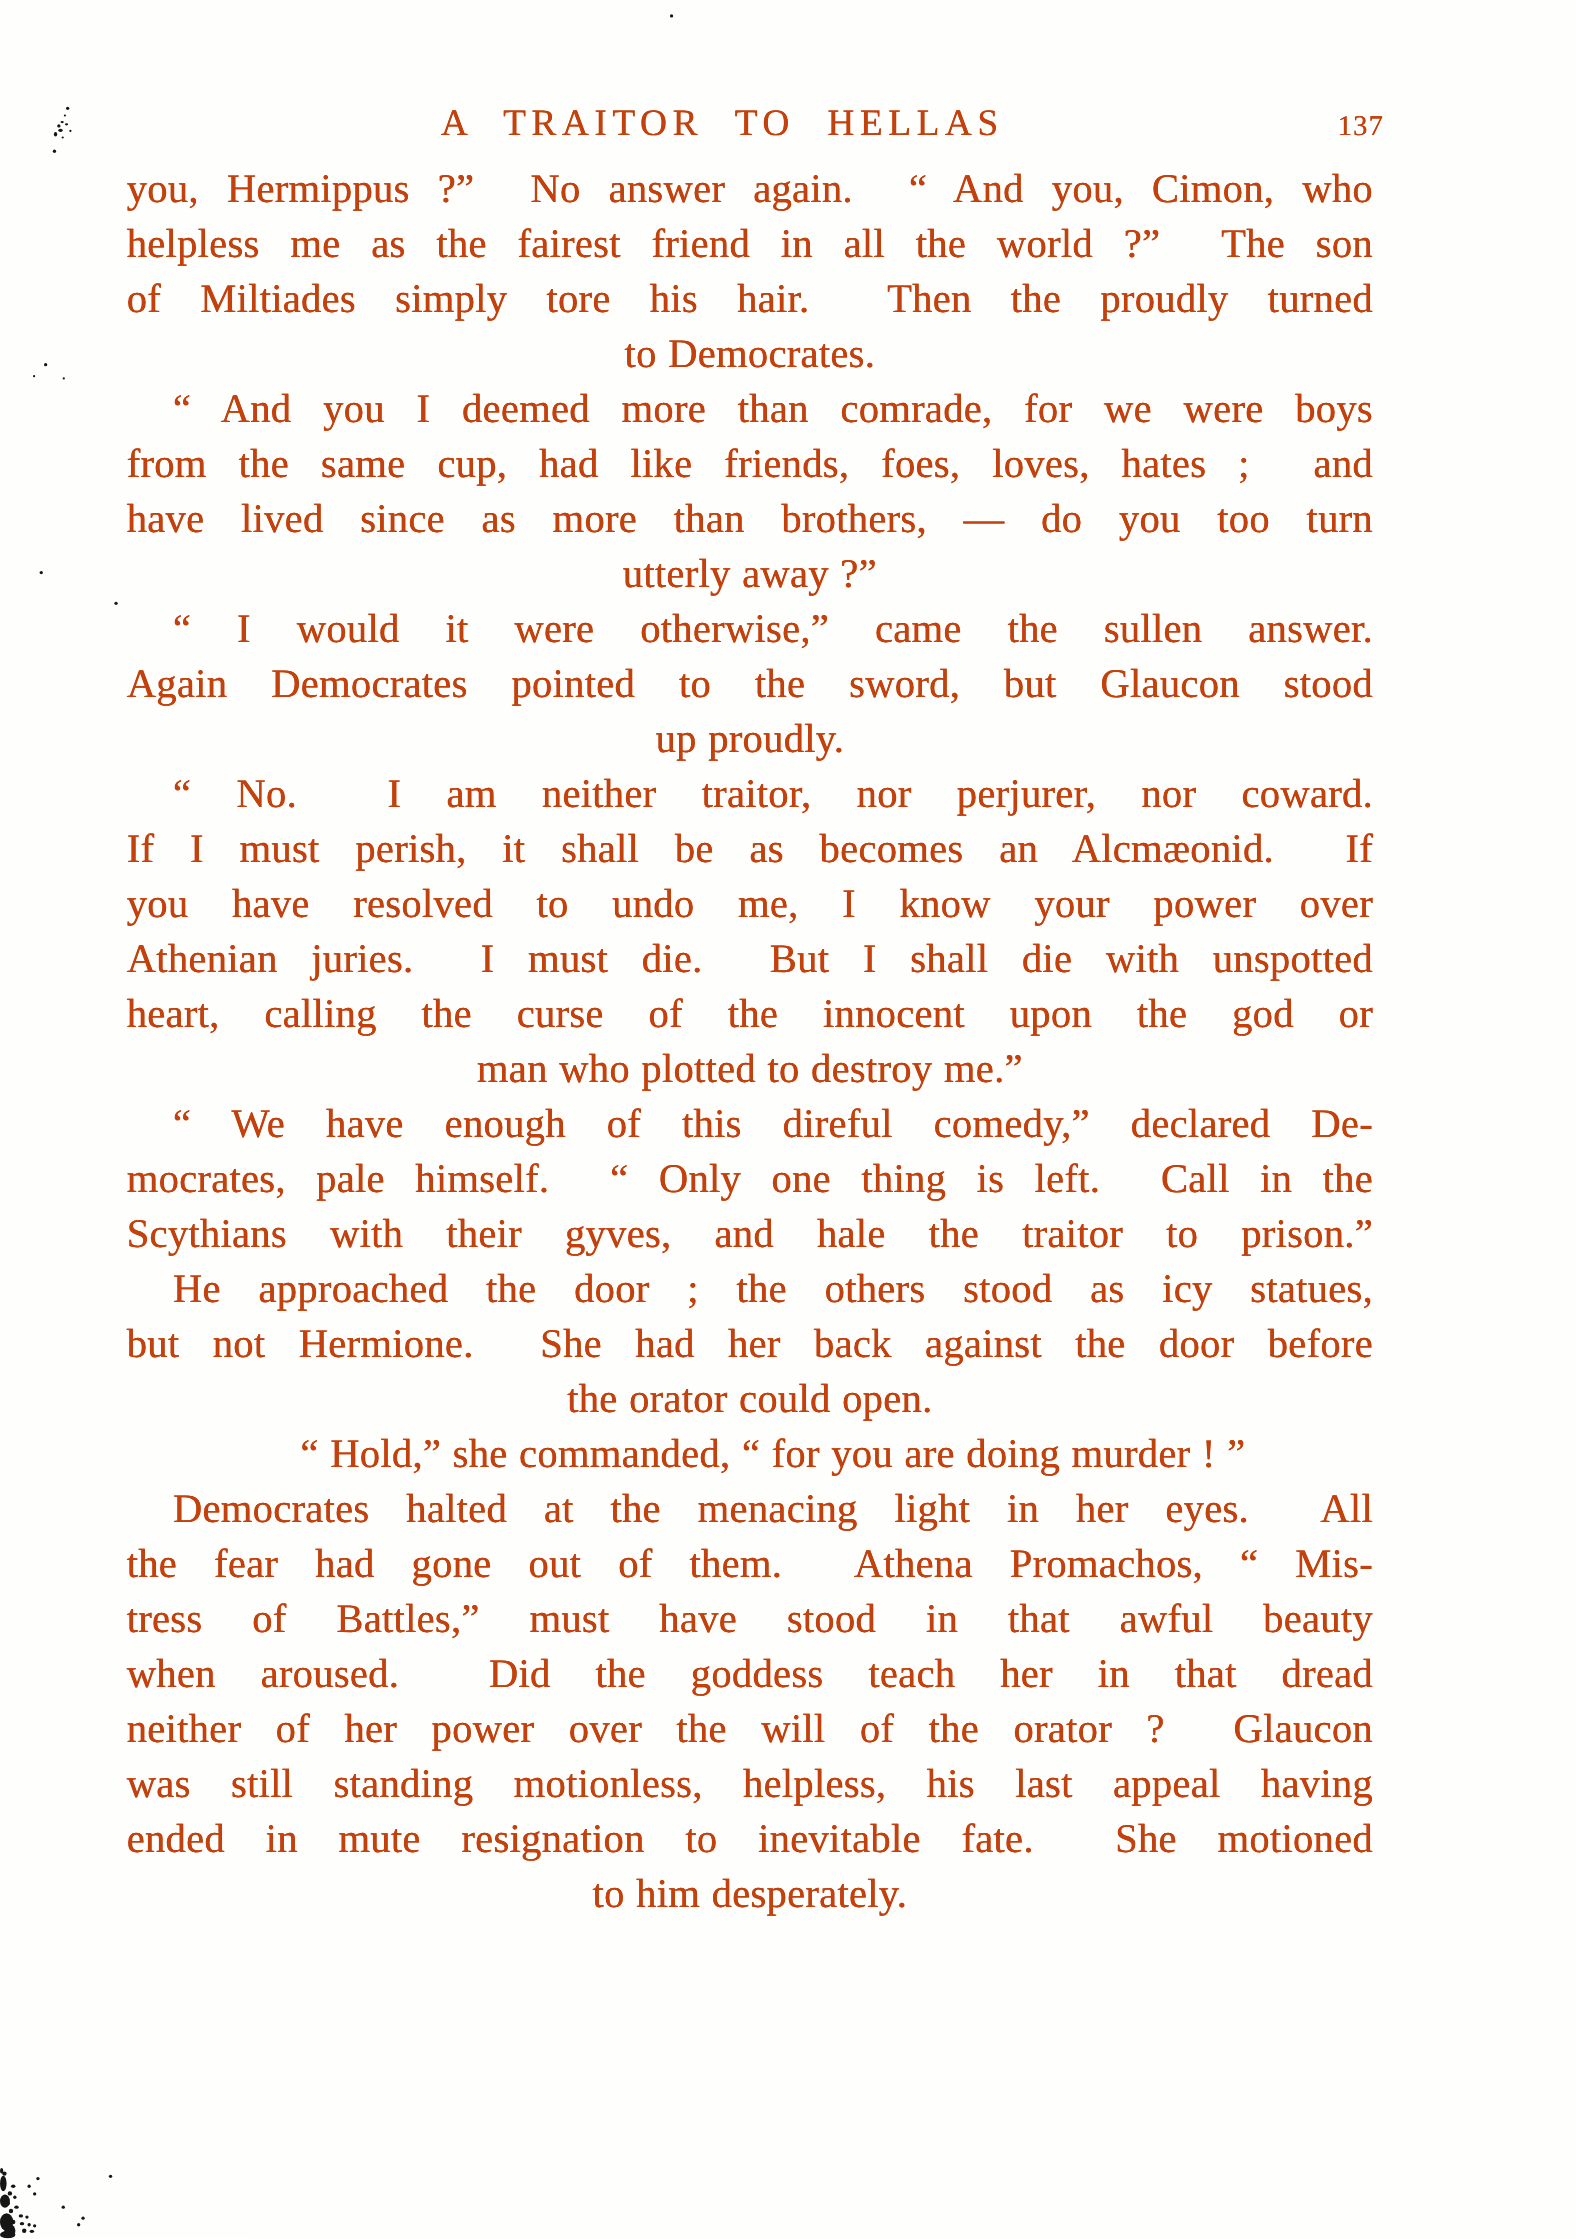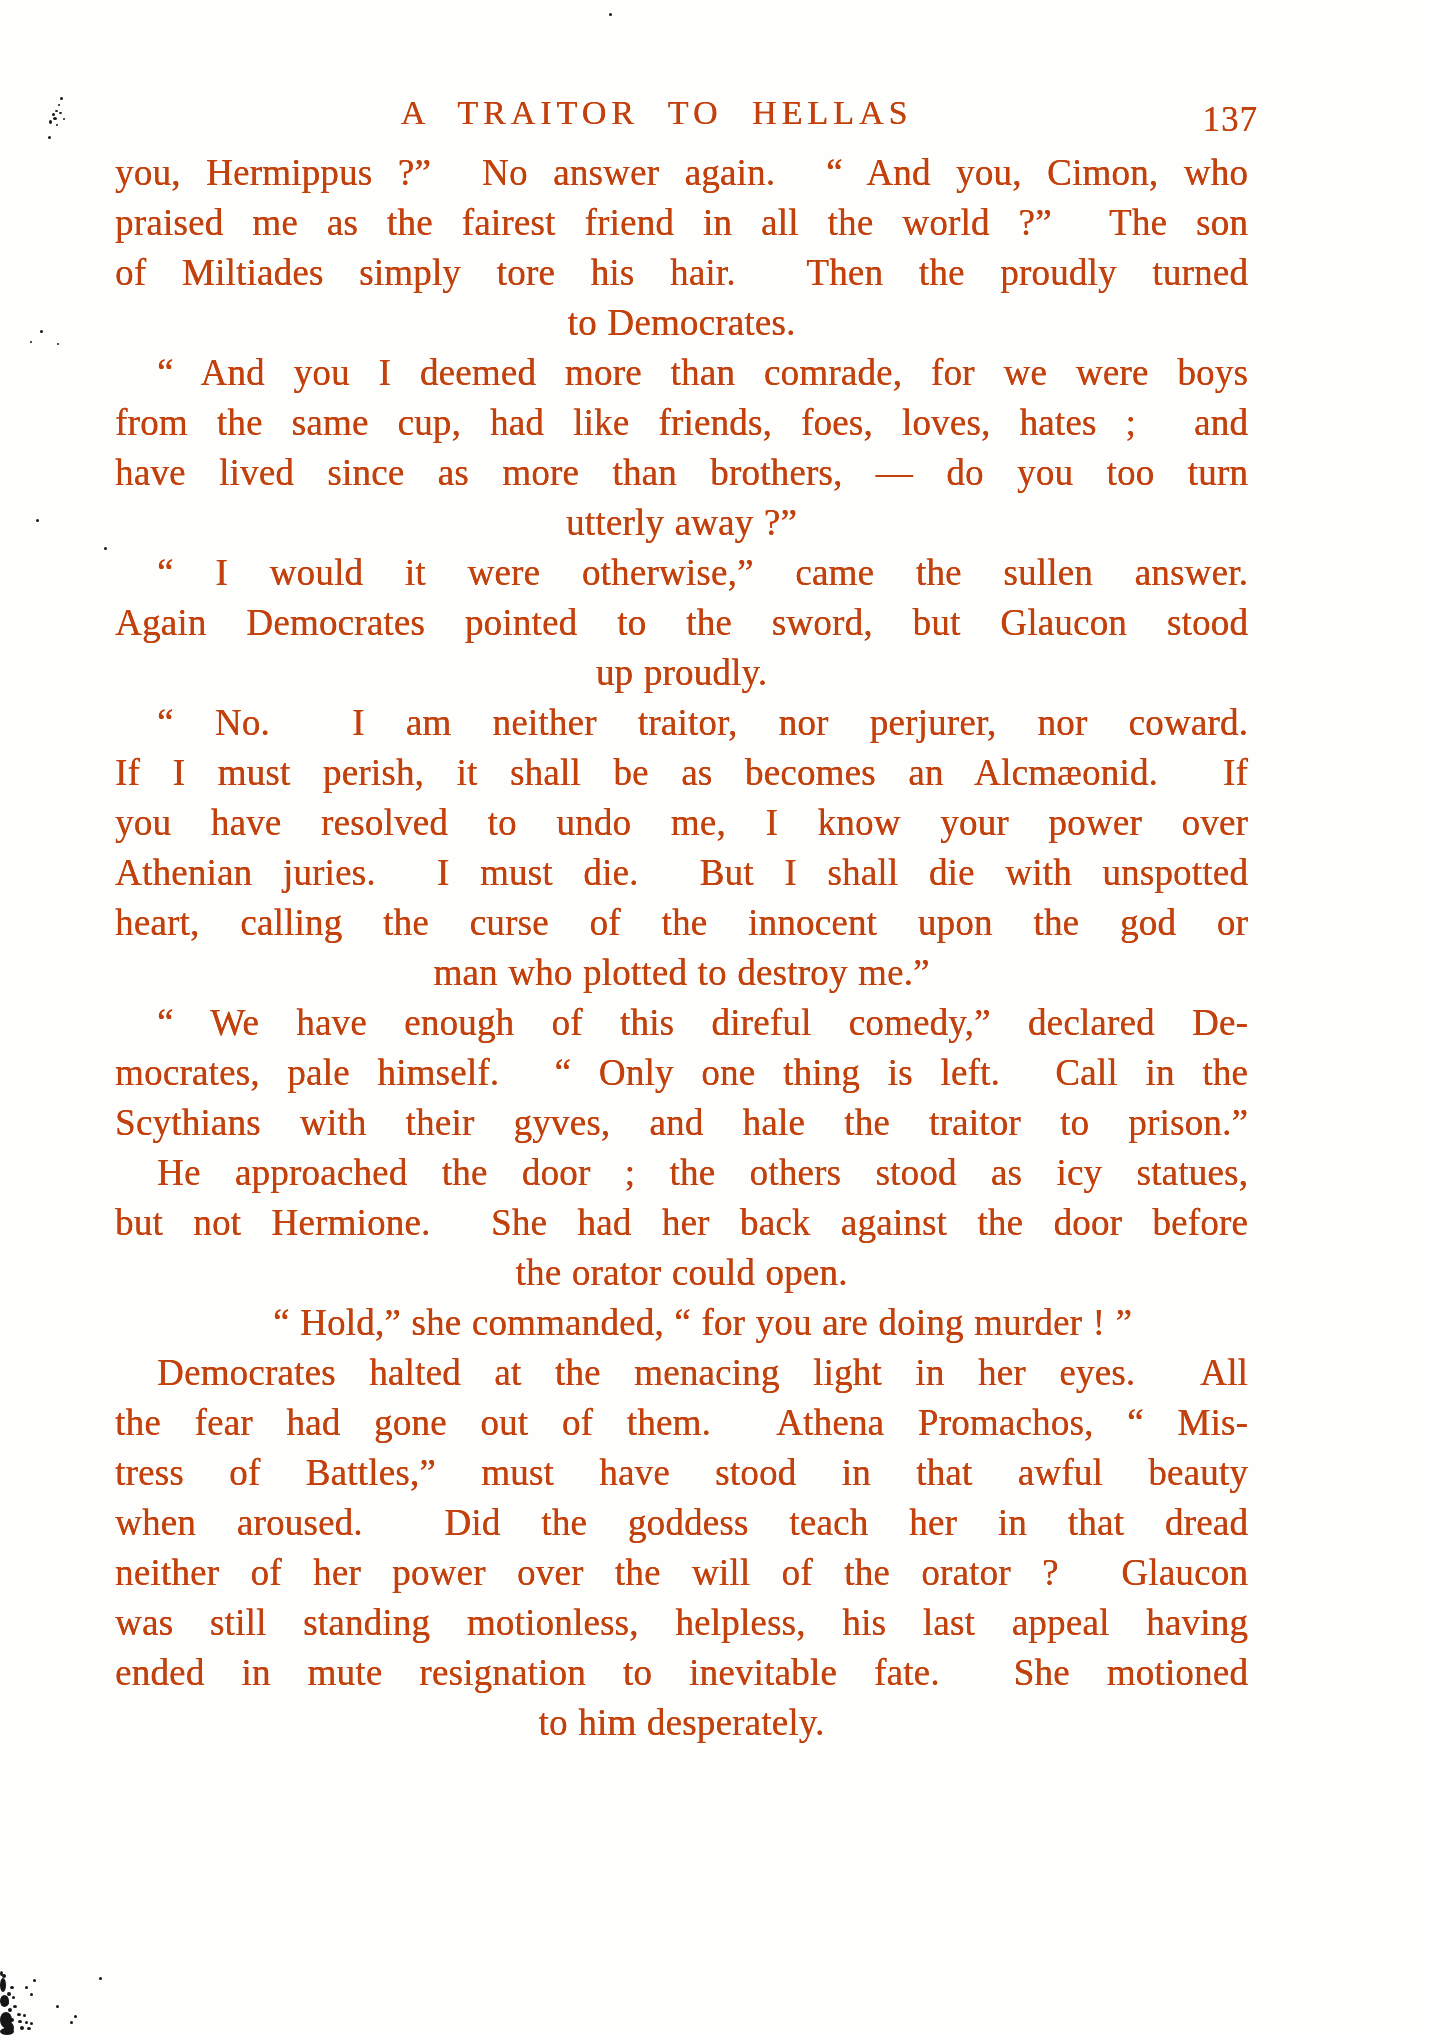--- a/index.html
+++ b/index.html
@@ -32,21 +32,21 @@
     font-size: 34px;
     letter-spacing: 5px;
     word-spacing: 16px;
     white-space: nowrap;
     text-shadow: 0.3px 0 0 currentColor;
   }
   .folio {
     position: absolute;
     right: 0;
     top: 6px;
-    font-size: 35px;
+    font-size: 26px;
     letter-spacing: 1px;
     text-shadow: 0.3px 0 0 currentColor;
   }
   .body-text {
     position: absolute;
     top: 148px;
     left: 115px;
     width: 1133px;
   }
   .line {
@@ -77,21 +77,21 @@
 
 <div class="page">
 
   <div class="running-head">
     <div class="running-title">A TRAITOR TO HELLAS</div>
     <div class="folio">137</div>
   </div>
 
   <div class="body-text">
       <div class="line j">you, Hermippus ?”  No answer again.  “ And you, Cimon, who</div>
-      <div class="line j">praised me as the fairest friend in all the world ?”  The son</div>
+      <div class="line j">helpless me as the fairest friend in all the world ?”  The son</div>
       <div class="line j">of Miltiades simply tore his hair.  Then the proudly turned</div>
       <div class="line">to Democrates.</div>
       <div class="line indent j">“ And you I deemed more than comrade, for we were boys</div>
       <div class="line j">from the same cup, had like friends, foes, loves, hates ;  and</div>
       <div class="line j">have lived since as more than brothers, — do you too turn</div>
       <div class="line">utterly away ?”</div>
       <div class="line indent j">“ I would it were otherwise,” came the sullen answer.</div>
       <div class="line j">Again Democrates pointed to the sword, but Glaucon stood</div>
       <div class="line">up proudly.</div>
       <div class="line indent j">“ No.  I am neither traitor, nor perjurer, nor coward.</div>

